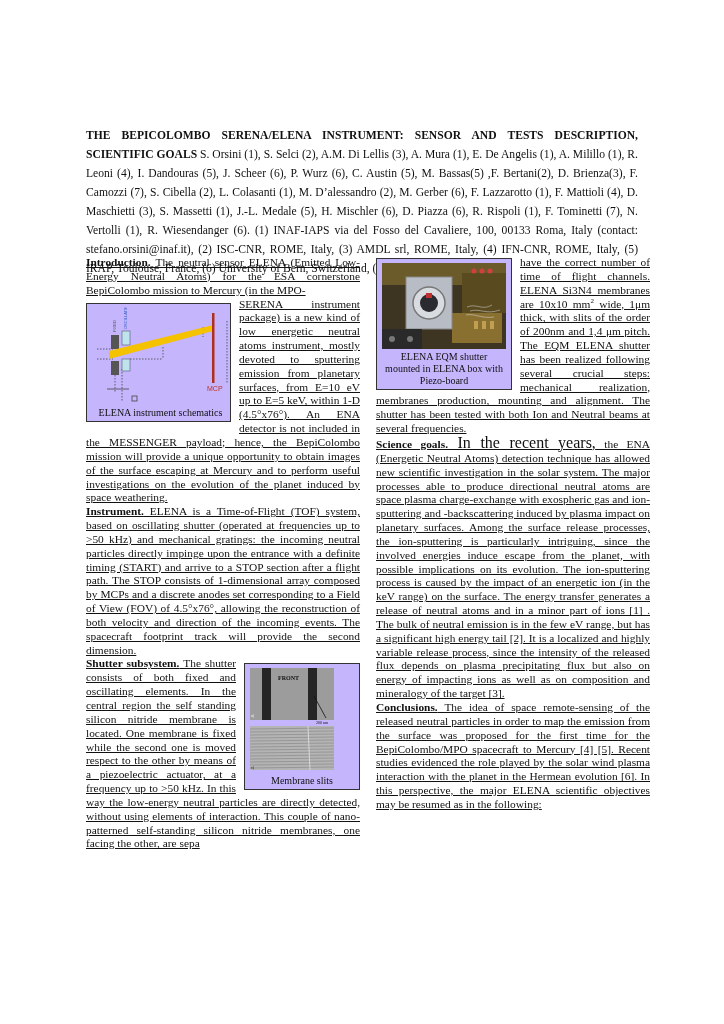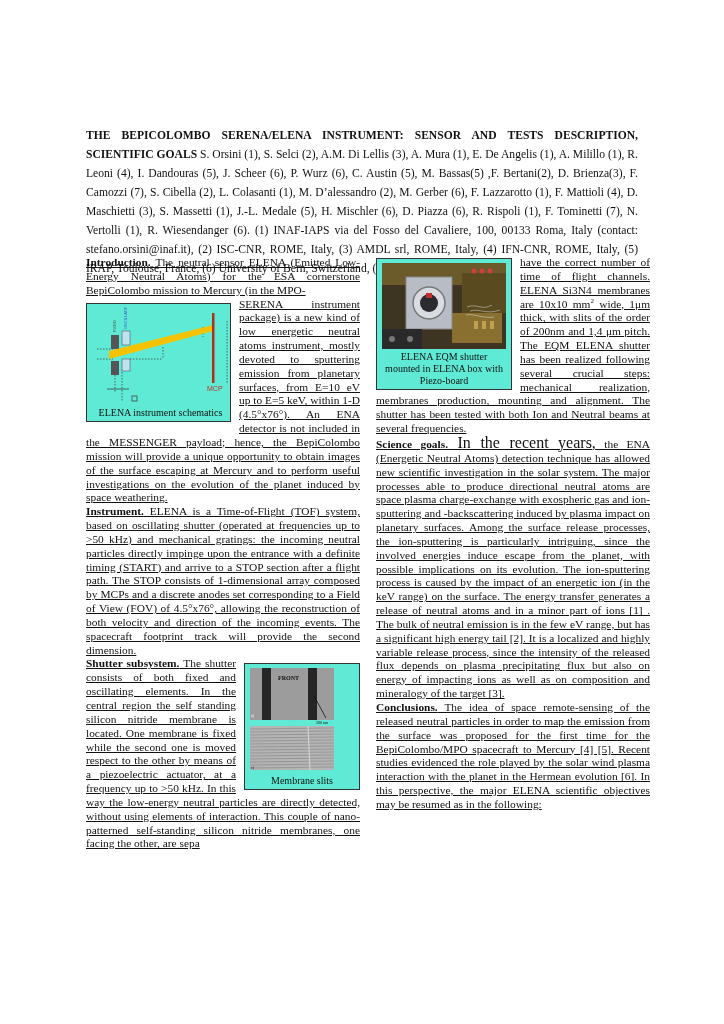--- a/index.html
+++ b/index.html
@@ -8,21 +8,21 @@
   .header { position: absolute; left: 86px; top: 126px; width: 552px;
             font-size: 11.6px; line-height: 19px; text-align: justify; }
   .header .title { font-weight: bold; }
   .col { position: absolute; top: 256px; width: 274px; font-size: 11.4px;
          line-height: 13.85px; text-align: justify; hyphens: manual; text-decoration: underline; }
   .col.left { left: 86px; }
   .col.right { left: 376px; }
   .col p { margin: 0; }
   .bold { font-weight: bold; }
   .small { font-size: 16px; }
-  .fig { border: 1px solid #333; background: #5eead4; box-sizing: border-box;
+  .fig { border: 1px solid #333; background: #c4b5fd; box-sizing: border-box;
          text-align: center; font-size: 10px; line-height: 12px; }
   .fig.f1 { float: left; width: 145px; height: 119px; margin: 5px 8px 2px 0; padding: 3px 4px 2px 8px; }
   .fig.f2 { float: right; width: 116px; height: 127px; margin: 6px 0 2px 8px; padding: 4px 5px 2px 5px; }
   .fig.f3 { float: left; width: 136px; height: 132px; margin: 2px 8px 2px 0; padding: 4px 5px 2px 5px; }
   .fig svg { display: block; }
   .cap { display: block; margin-top: 2px; }
   sup { font-size: 7px; line-height: 0; }
 </style>
 </head>
 <body>

